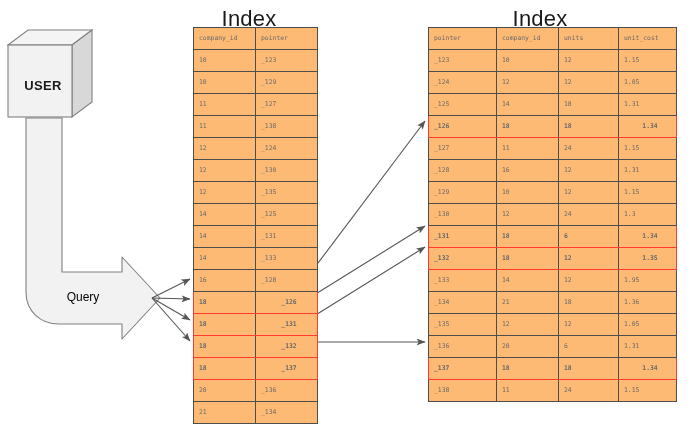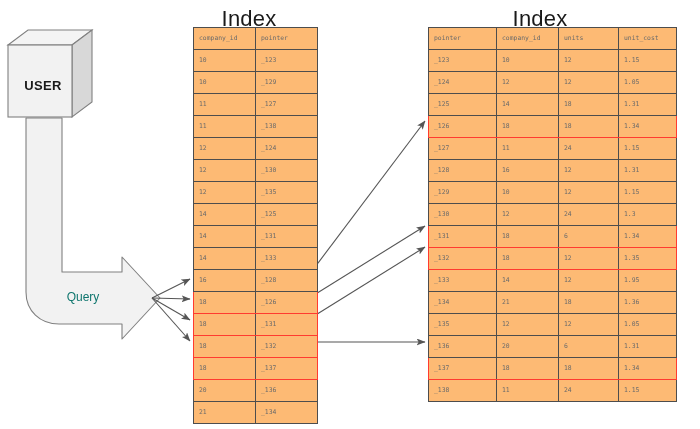--- a/index.html
+++ b/index.html
@@ -46,23 +46,24 @@
     padding: 0 0 0 5px;
     height: 21px;
     line-height: 21px;
     overflow: hidden;
     white-space: nowrap;
   }
   .grid tr.hl td {
     border-top: 1.6px solid #ff3b30;
     border-bottom: 1.6px solid #ff3b30;
     position: relative;
+    font-weight: bold;
   }
   .grid tr.hl td:first-child { border-left: 1.6px solid #ff3b30; }
-  .grid tr.hl td:last-child  { border-right: 1.6px solid #ff3b30; }
+  .grid tr.hl td:last-child  { border-right: 1.6px solid #ff3b30; text-align: center; }
 
   #index-grid { left: 193px; top: 27px; width: 112px; }
   #index-grid td:nth-child(1) { width: 56px; }
   #index-grid td:nth-child(2) { width: 56px; }
 
   #table-grid { left: 428px; top: 27px; width: 224px; }
   #table-grid td:nth-child(1) { width: 62px; }
   #table-grid td:nth-child(2) { width: 56px; }
   #table-grid td:nth-child(3) { width: 54px; }
   #table-grid td:nth-child(4) { width: 52px; }
@@ -76,21 +77,21 @@
     font-weight: bold;
     color: #1a1a1a;
     letter-spacing: 0.3px;
   }
   .query-label {
     position: absolute;
     left: 53px; top: 290px;
     width: 60px;
     text-align: center;
     font-size: 12px;
-    color: #0f766e;
+    color: #000000;
   }
 </style>
 </head>
 <body>
 
 <svg id="canvas" viewBox="0 0 700 429">
   <defs>
     <marker id="arrowhead" markerWidth="9" markerHeight="7" refX="8.4" refY="3.5" orient="auto" markerUnits="userSpaceOnUse">
       <path d="M0,0 L9,3.5 L0,7 L2,3.5 Z" fill="#555555"></path>
     </marker>

